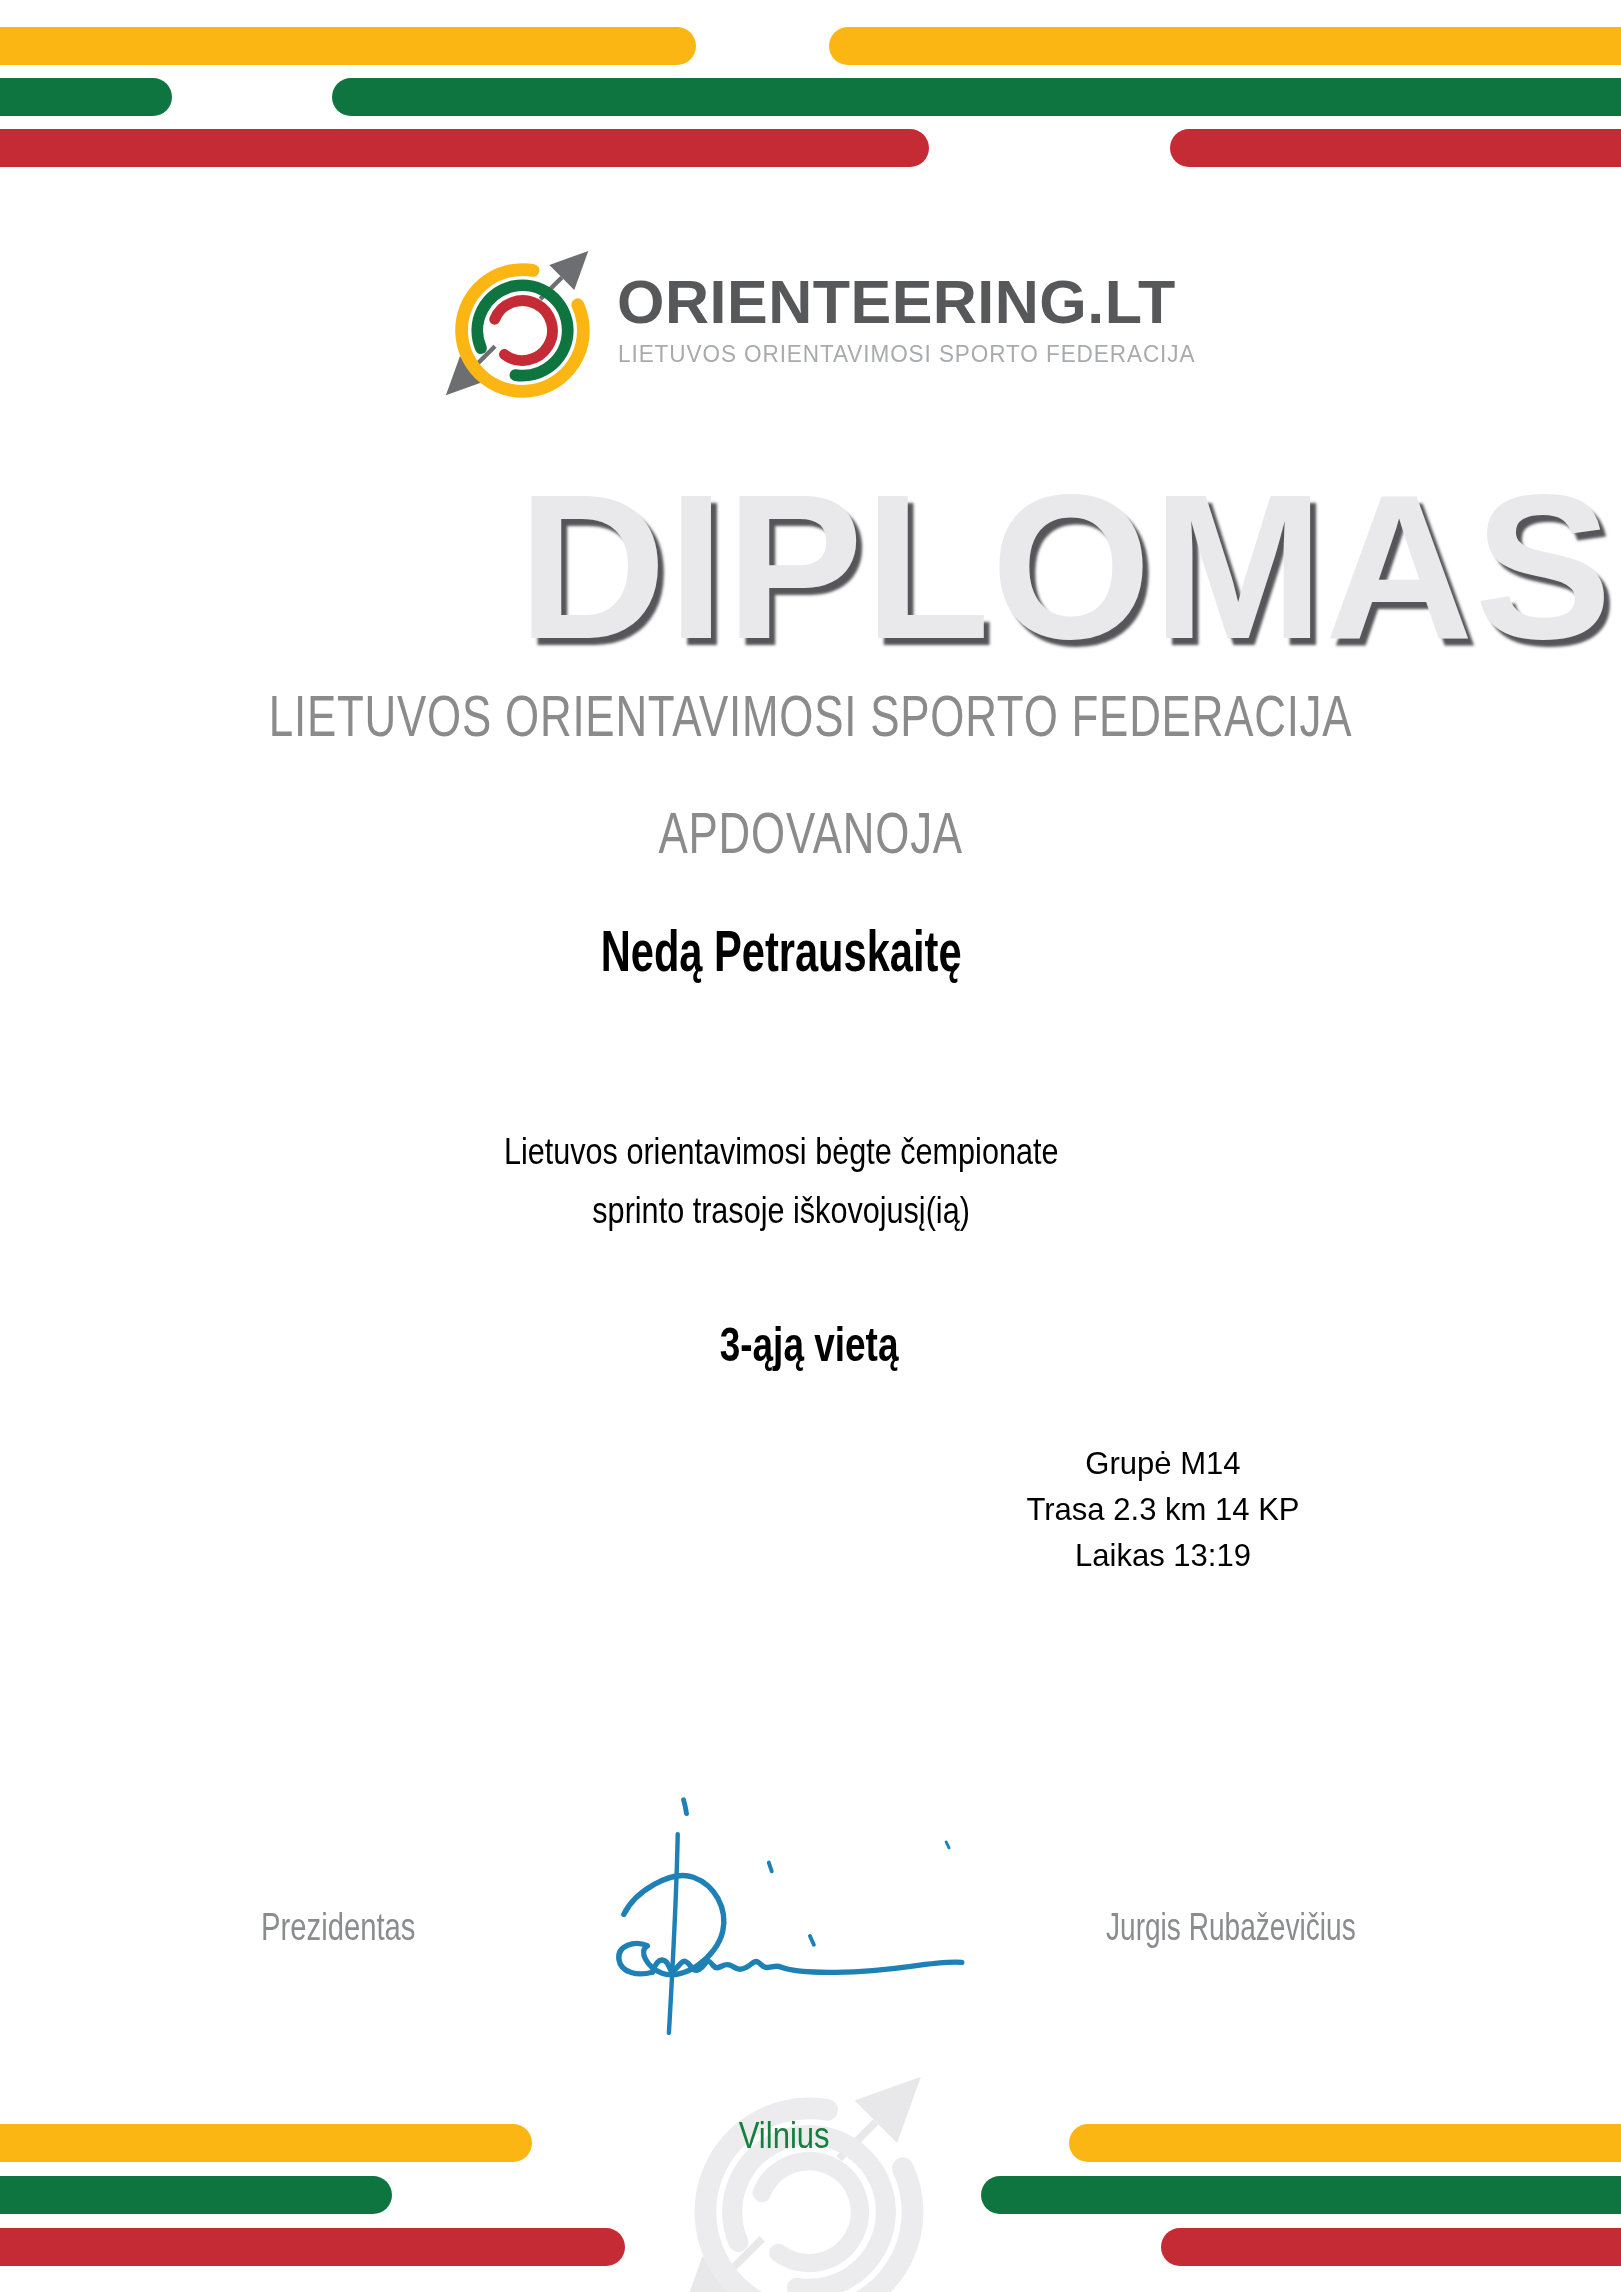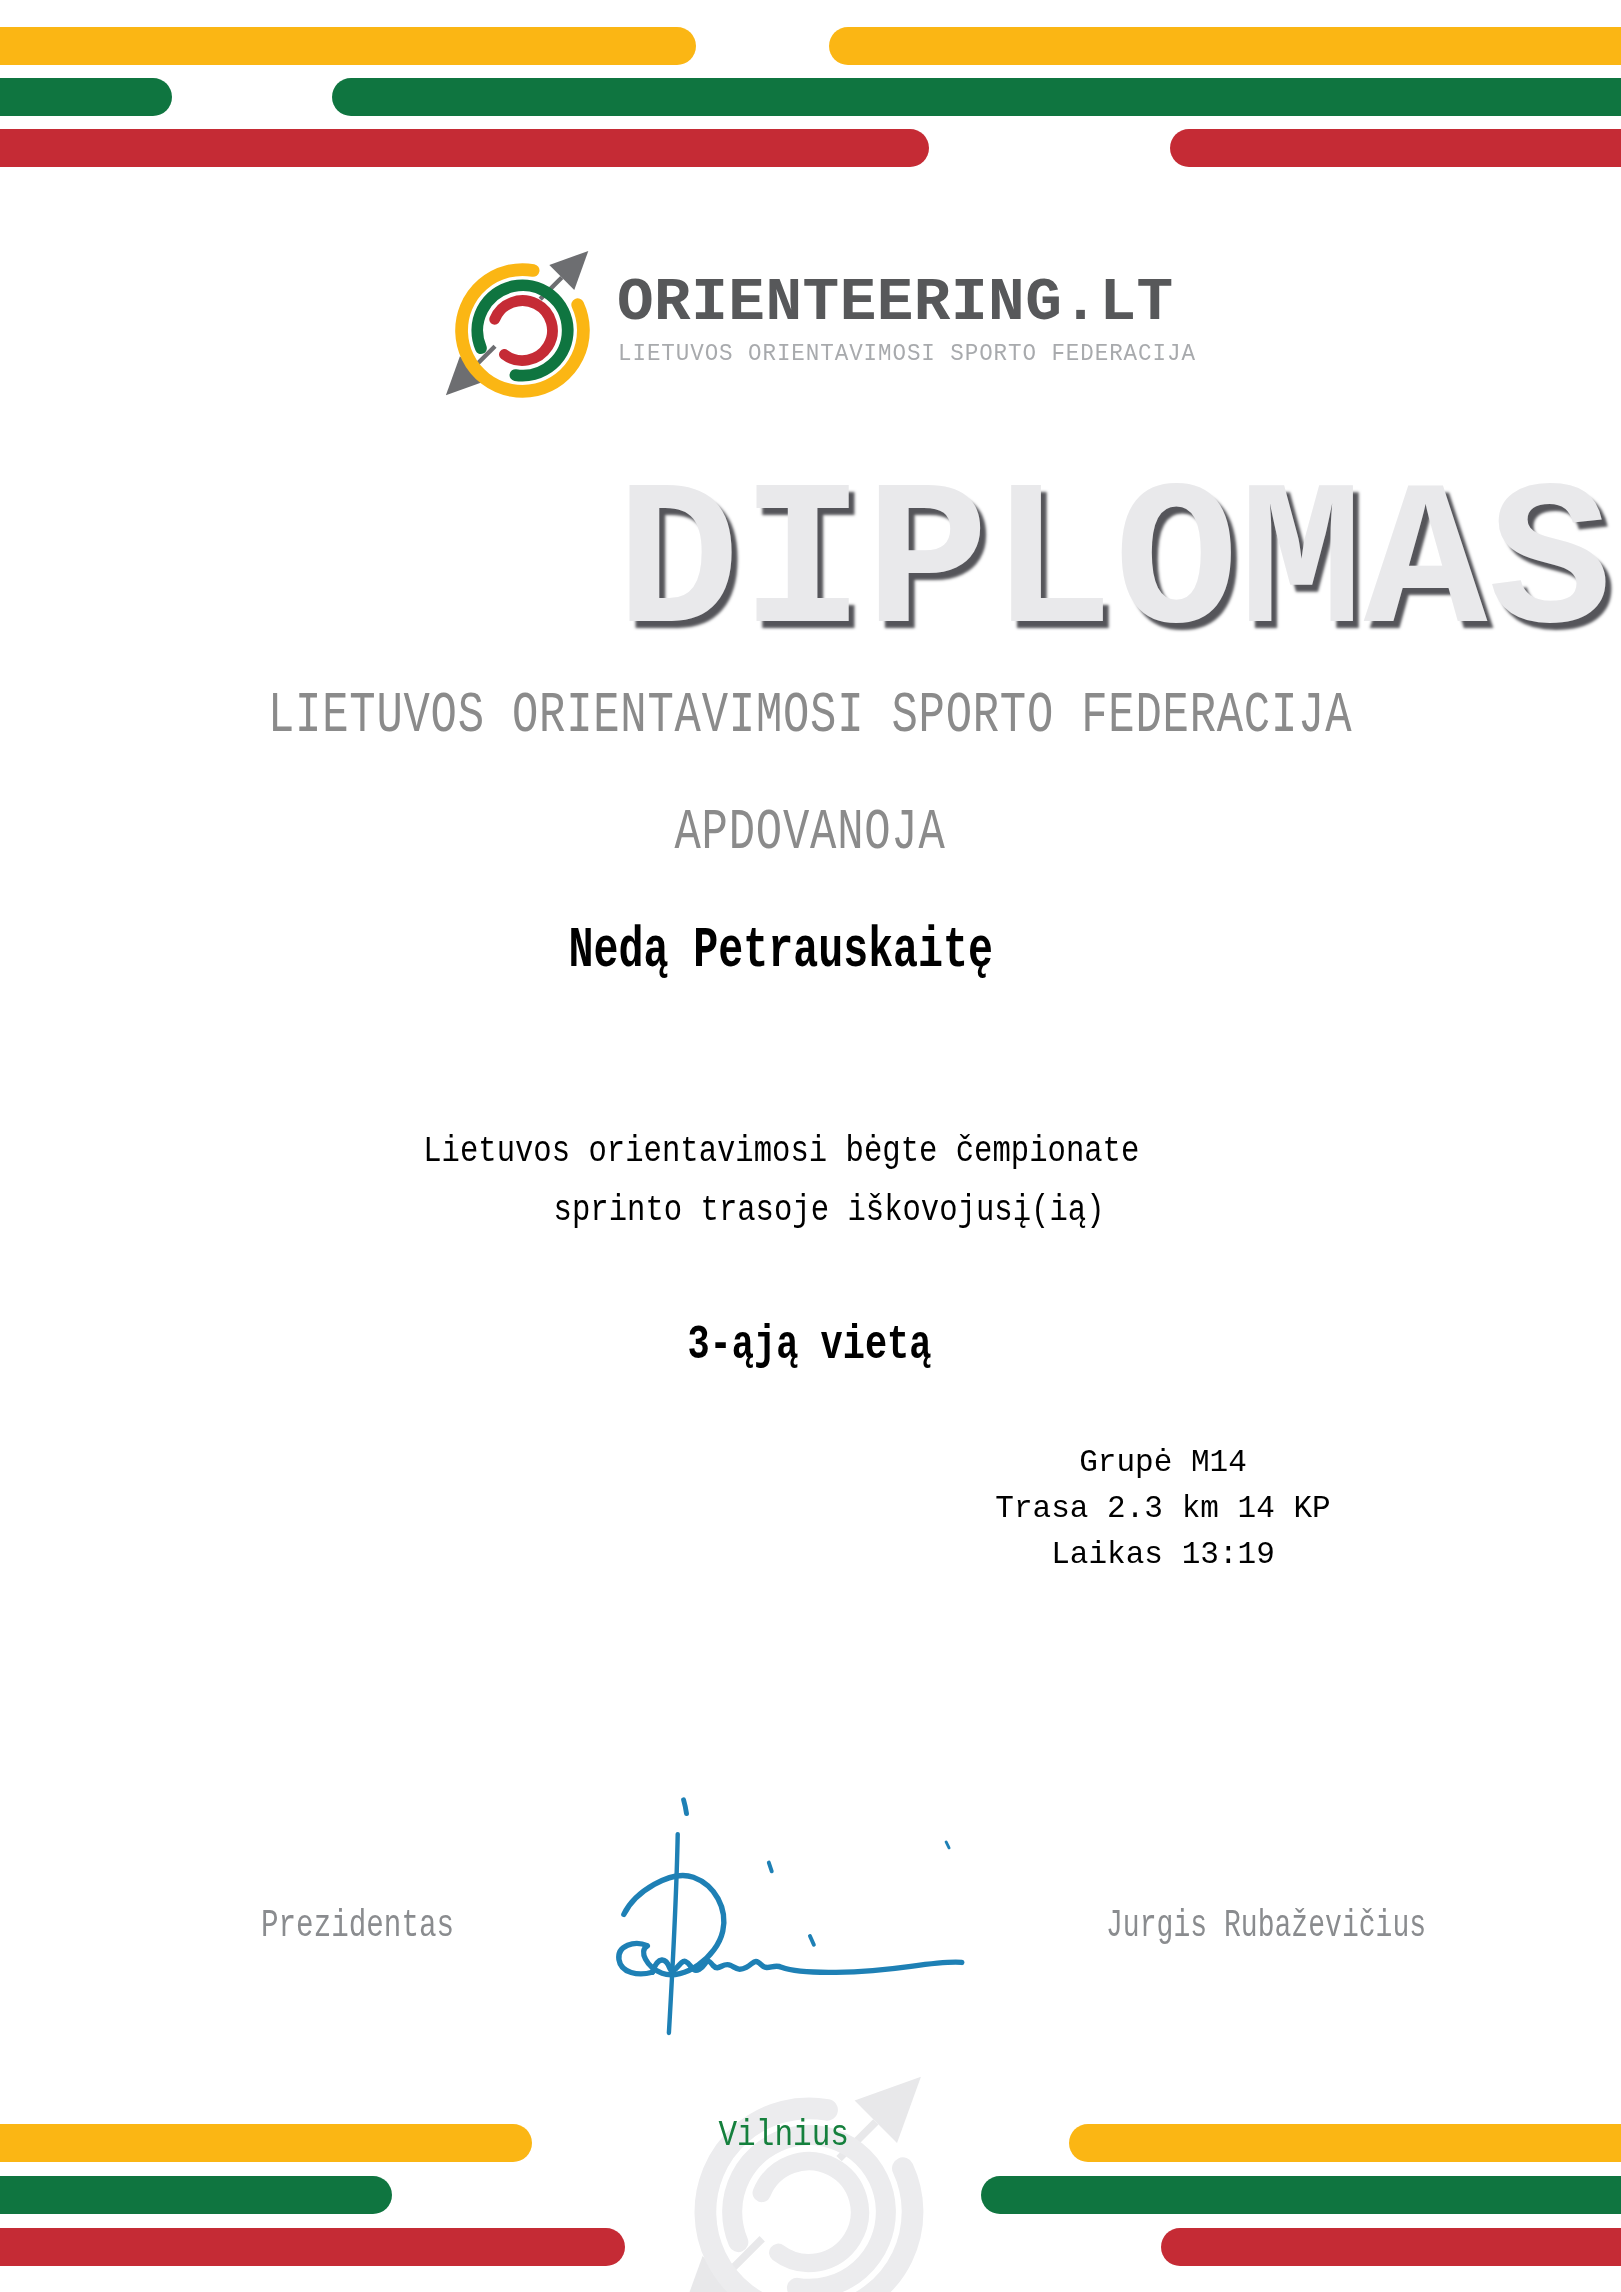--- a/index.html
+++ b/index.html
@@ -1,21 +1,21 @@
 <!DOCTYPE html>
 <html><head>
 <meta charset="utf-8">
 <style>
   html,body{margin:0;padding:0;background:#ffffff;}
   .page{
     position:relative;
     width:1621px;height:2293px;
     background:#ffffff;
     overflow:hidden;
-    font-family:Liberation Mono, monospace;
+    font-family:Liberation Sans, sans-serif;
   }
   
   .stripe{position:absolute;height:38px;z-index:2;}
   .rr{border-radius:0 19.6px 19.6px 0;}
   .rl{border-radius:19.6px 0 0 19.6px;}
   .c-yellow{background:#FBB614;}
   .c-green{background:#0F7540;}
   .c-red{background:#C52B35;}
 
   
@@ -47,21 +47,21 @@
   .heading.l2{top:805px;}
 
   
   .center-col{position:absolute;left:0;width:1562px;text-align:center;color:#000;z-index:3;white-space:nowrap;}
   .center-col>span{display:inline-block;transform-origin:center;}
   .recipient{top:923px;font-size:57px;font-weight:bold;line-height:57px;}
   .recipient>span{transform:scaleX(.73);}
   .bodyline{font-size:36px;line-height:36px;}
   .bodyline>span{transform:scaleX(.85);}
   .body1{top:1134px;}
-  .body2{top:1193px;margin-left:48px;}
+  .body2{top:1193px;}
   .award{top:1321px;font-size:48px;font-weight:bold;line-height:48px;padding-left:28px;}
   .award>span{transform:scaleX(.77);}
 
   
   .details{
     position:absolute;left:869px;top:1440px;width:588px;z-index:3;
     text-align:center;font-size:32px;line-height:46px;color:#000;
     transform:scaleX(.97);transform-origin:center;white-space:nowrap;
   }
 

